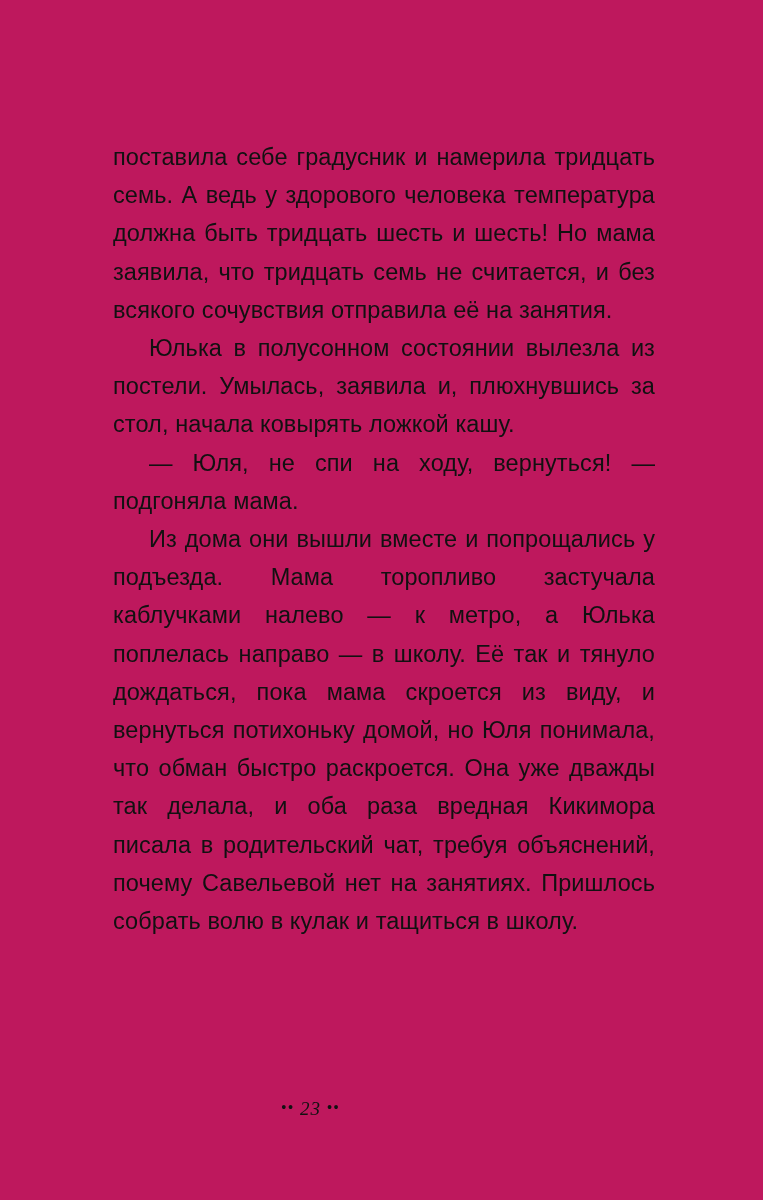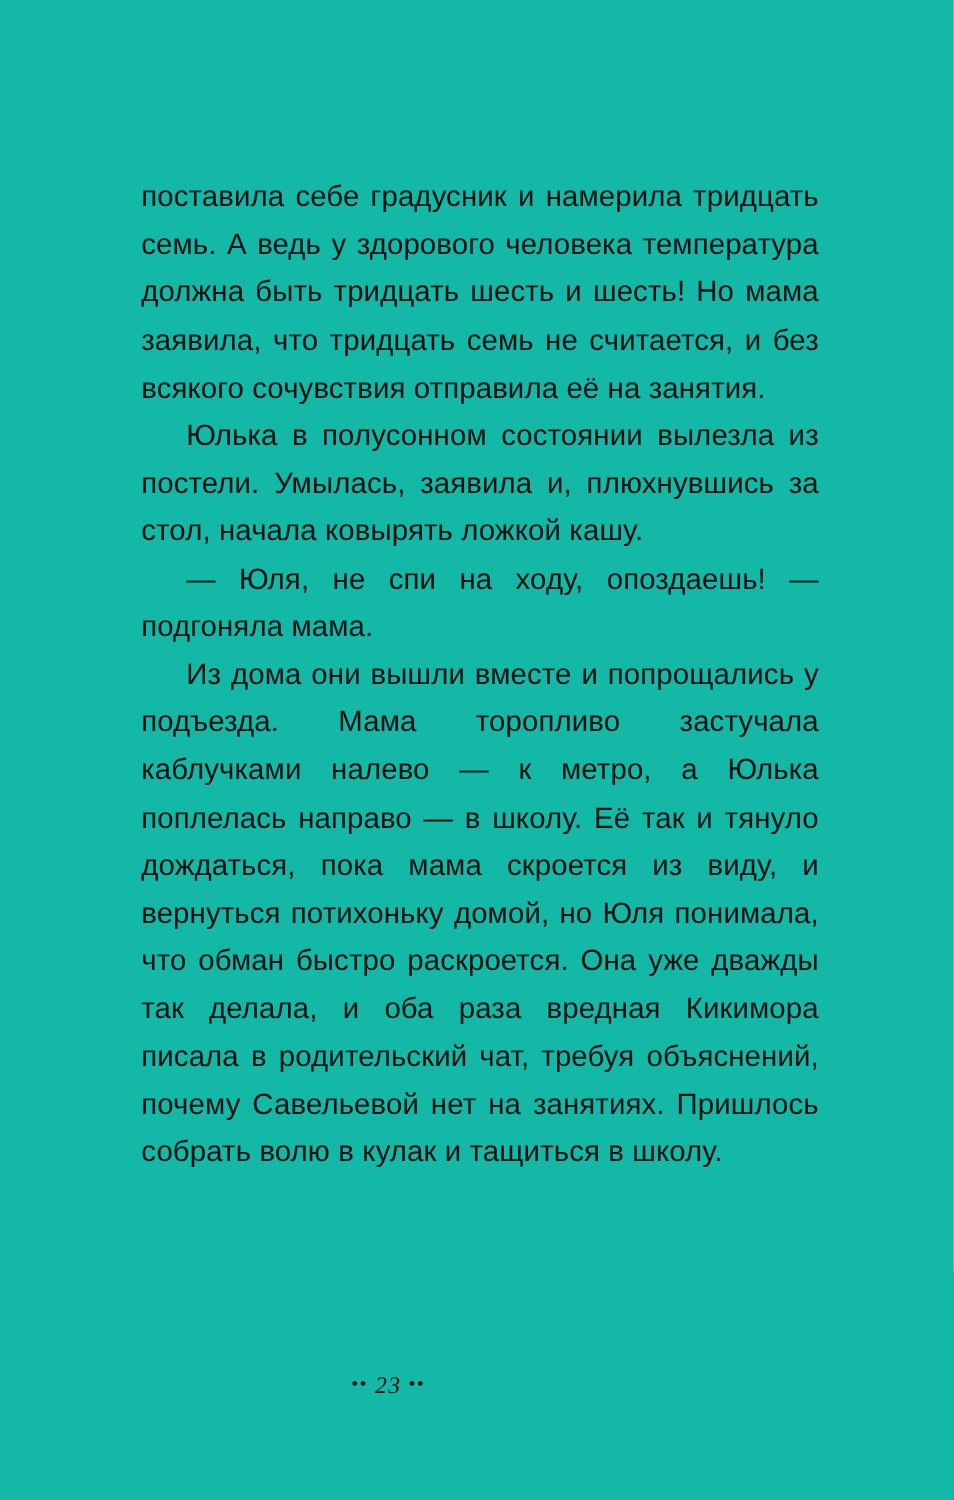--- a/index.html
+++ b/index.html
@@ -14,21 +14,21 @@
     font-family: "Liberation Sans", sans-serif;
     color: #000000;
     overflow: hidden;
   }
   .page {
     position: absolute;
     left: 0;
     top: 0;
     width: 763px;
     height: 1200px;
-    background: #14b8a6;
+    background: #be185d;
   }
   .text-column {
     position: absolute;
     left: 113px;
     top: 138px;
     width: 542px;
   }
   .para {
     margin: 0;
     font-family: "Liberation Sans", sans-serif;
@@ -72,21 +72,21 @@
   }
 </style>
 </head>
 <body>
 
 <div class="page">
 
   <div class="text-column">
     <p class="para justify-all">поставила себе градусник и намерила тридцать семь. А ведь у здорового человека температура должна быть тридцать шесть и шесть! Но мама заявила, что тридцать семь не считается, и без всякого сочувствия отправила её на занятия.</p>
     <p class="para indent justify-all">Юлька в полусонном состоянии вылезла из постели. Умылась, заявила и, плюхнувшись за стол, начала ковырять ложкой кашу.</p>
-    <p class="para indent">— Юля, не спи на ходу, опоздаешь! — подгоняла мама.</p>
+    <p class="para indent">— Юля, не спи на ходу, вернуться! — подгоняла мама.</p>
     <p class="para indent justify-all">Из дома они вышли вместе и попрощались у подъезда. Мама торопливо застучала каблучками налево — к метро, а Юлька поплелась направо — в школу. Её так и тянуло дождаться, пока мама скроется из виду, и вернуться потихоньку домой, но Юля понимала, что обман быстро раскроется. Она уже дважды так делала, и оба раза вредная Кикимора писала в родительский чат, требуя объяснений, почему Савельевой нет на занятиях. Пришлось собрать волю в кулак и тащиться в школу.</p>
   </div>
 
   <div class="footer">
     <span class="folio"><span class="dots">••</span> <span>23</span> <span class="dots">••</span></span>
   </div>
 
 </div>
 
 </body></html>

